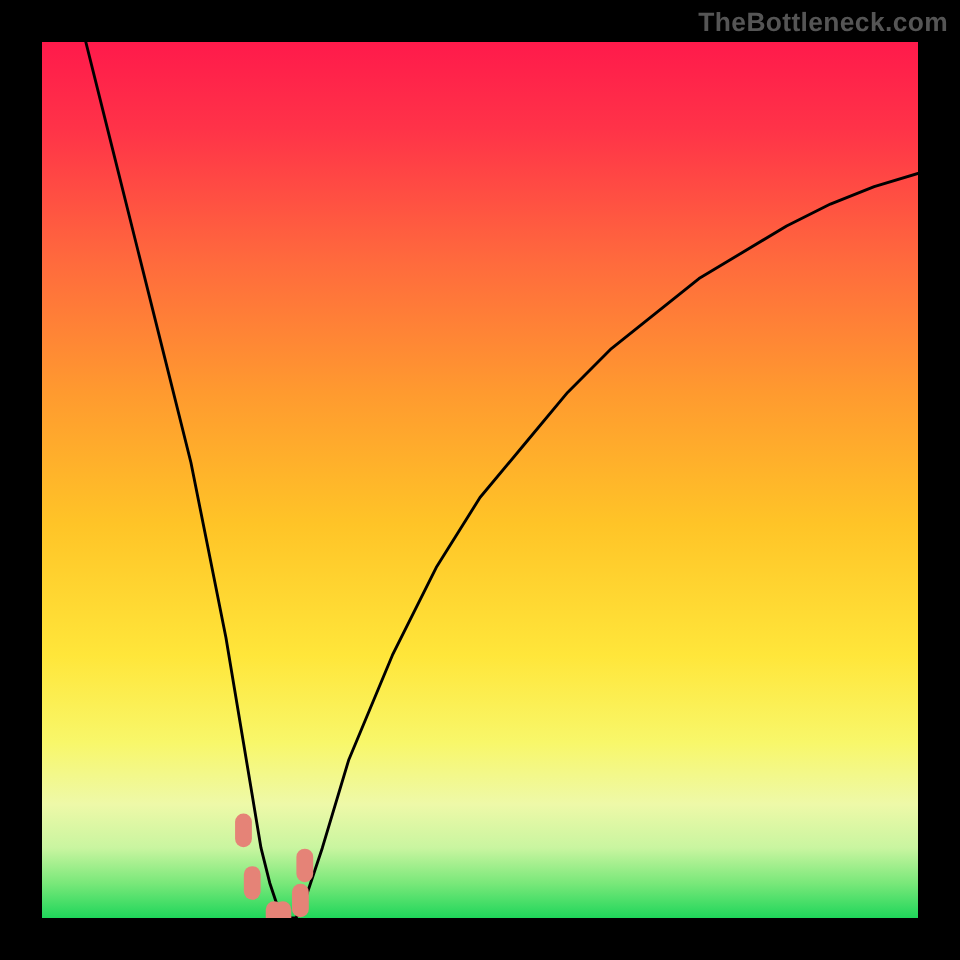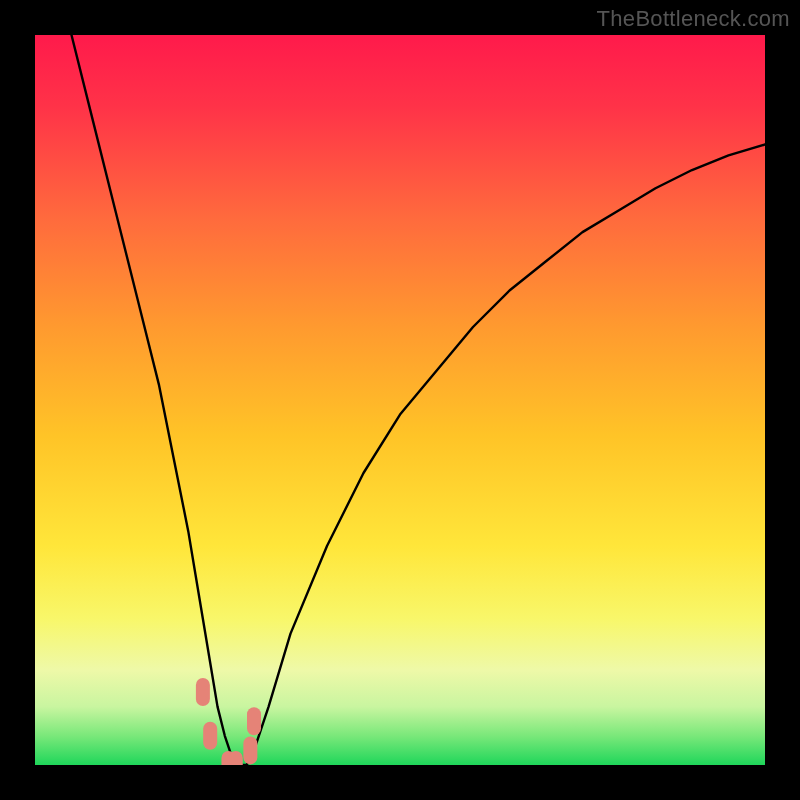--- a/index.html
+++ b/index.html
@@ -15,21 +15,21 @@
     width: 800px;
     height: 800px;
     background: #000;
   }
   .watermark {
     position: absolute;
     top: 6px;
     right: 10px;
     color: #555;
     font-size: 22px;
-    font-weight: 400;
+    font-weight: 700;
     z-index: 5;
     letter-spacing: 0.3px;
   }
   .plot-wrap {
     position: absolute;
     left: 35px;
     top: 35px;
     width: 730px;
     height: 730px;
   }

